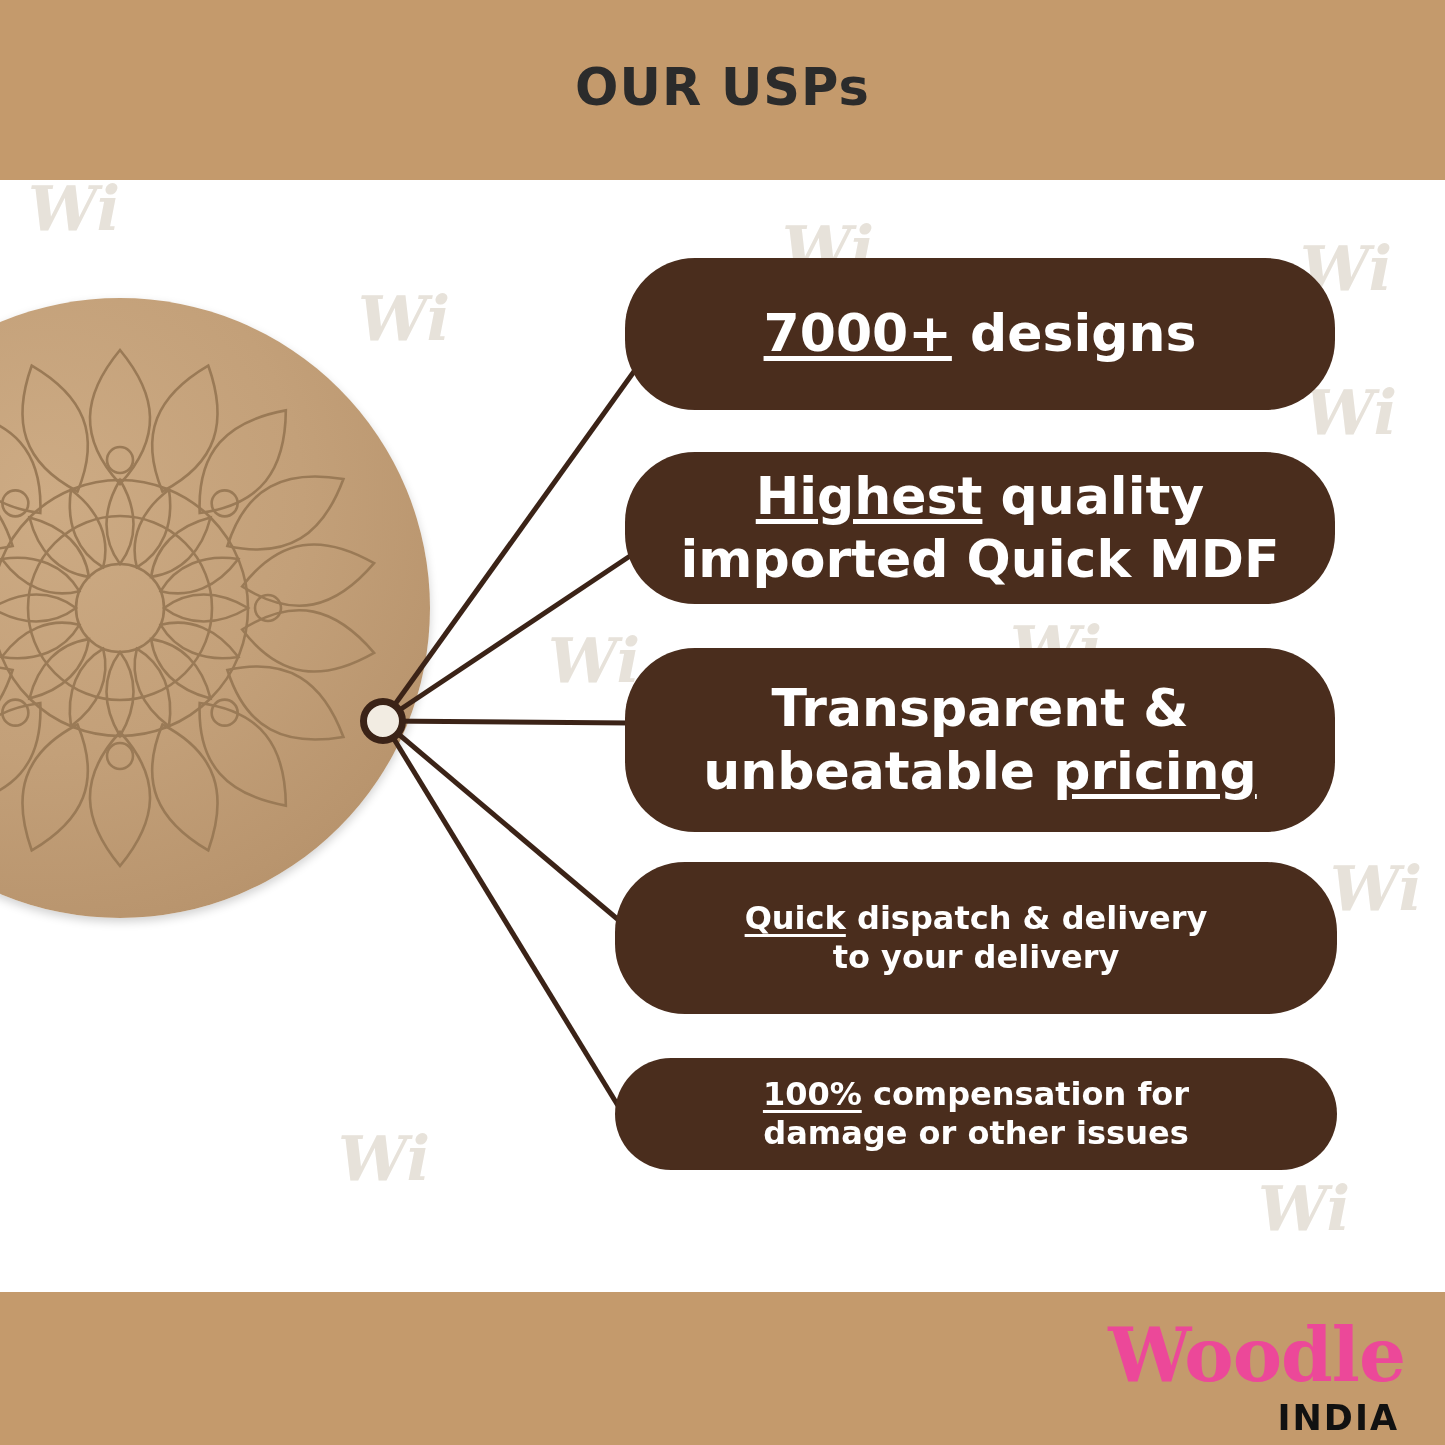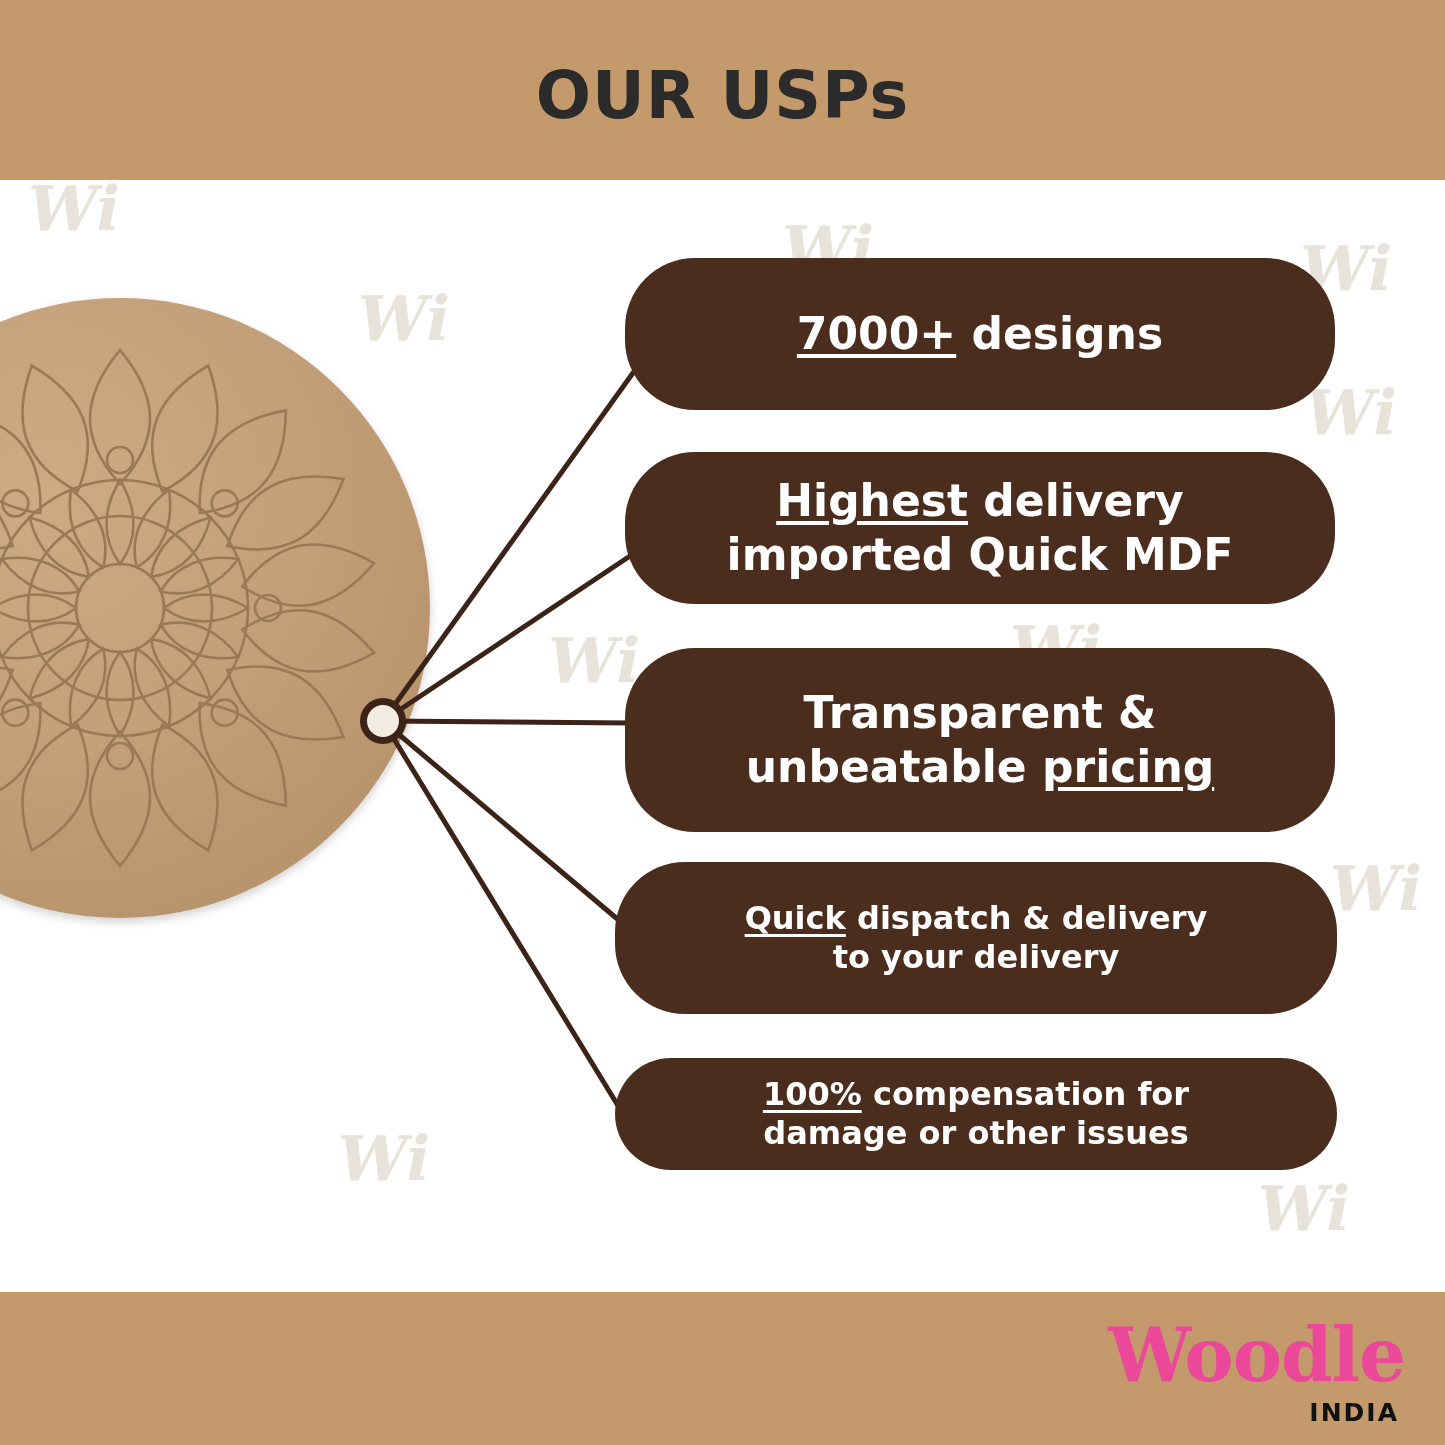--- a/index.html
+++ b/index.html
@@ -30,21 +30,21 @@
   .band-bottom {
     top: 1292px;
     height: 153px;
   }
   .band-title {
     position: absolute;
     left: 0;
     top: 58px;
     width: 1445px;
     text-align: center;
-    font-size: 65px;
+    font-size: 51px;
     font-weight: bold;
     letter-spacing: 1px;
     color: #2b2b2b;
     font-family: "DejaVu Sans", sans-serif;
   }
 
   
   .wm {
     position: absolute;
     color: #e7e2da;
@@ -118,21 +118,21 @@
     display: flex;
     align-items: center;
     justify-content: center;
     text-align: center;
     box-sizing: border-box;
     padding: 0 30px;
   }
   .pill-text {
     font-family: "DejaVu Sans", sans-serif;
     font-weight: bold;
-    font-size: 44px;
+    font-size: 52px;
     line-height: 1.22;
   }
   .u { text-decoration: underline; text-underline-offset: 5px; }
 
   .pill-1 { left: 625px; top: 258px;  width: 710px; height: 152px; }
   .pill-2 { left: 625px; top: 452px;  width: 710px; height: 152px; }
   .pill-3 { left: 625px; top: 648px;  width: 710px; height: 184px; }
   .pill-4 { left: 615px; top: 862px;  width: 722px; height: 152px; }
   .pill-5 { left: 615px; top: 1058px; width: 722px; height: 112px; }
 
@@ -149,21 +149,21 @@
     font-family: "DejaVu Serif", serif;
     font-weight: bold;
     font-size: 74px;
     color: #ec4899;
     letter-spacing: -1px;
     line-height: 1;
   }
   .brand-sub {
     font-family: "DejaVu Sans", sans-serif;
     font-weight: bold;
-    font-size: 25px;
+    font-size: 35px;
     color: #111111;
     letter-spacing: 2px;
     margin-top: 6px;
     margin-right: 6px;
   }
 </style>
 </head>
 <body>
 
 <div id="page">
@@ -259,21 +259,21 @@
   <div class="hub"></div>
 
   <div class="pill pill-1">
     <div class="pill-text">
       <span class="u">7000+</span><span> designs</span><br>
     </div>
   </div>
 
   <div class="pill pill-2">
     <div class="pill-text">
-      <span class="u">Highest</span><span> delivery</span><br>
+      <span class="u">Highest</span><span> quality</span><br>
       <span>imported Quick MDF</span>
     </div>
   </div>
 
   <div class="pill pill-3">
     <div class="pill-text">
       <span>Transparent &amp;</span><br>
       <span>unbeatable </span><span class="u">pricing</span>
     </div>
   </div>

